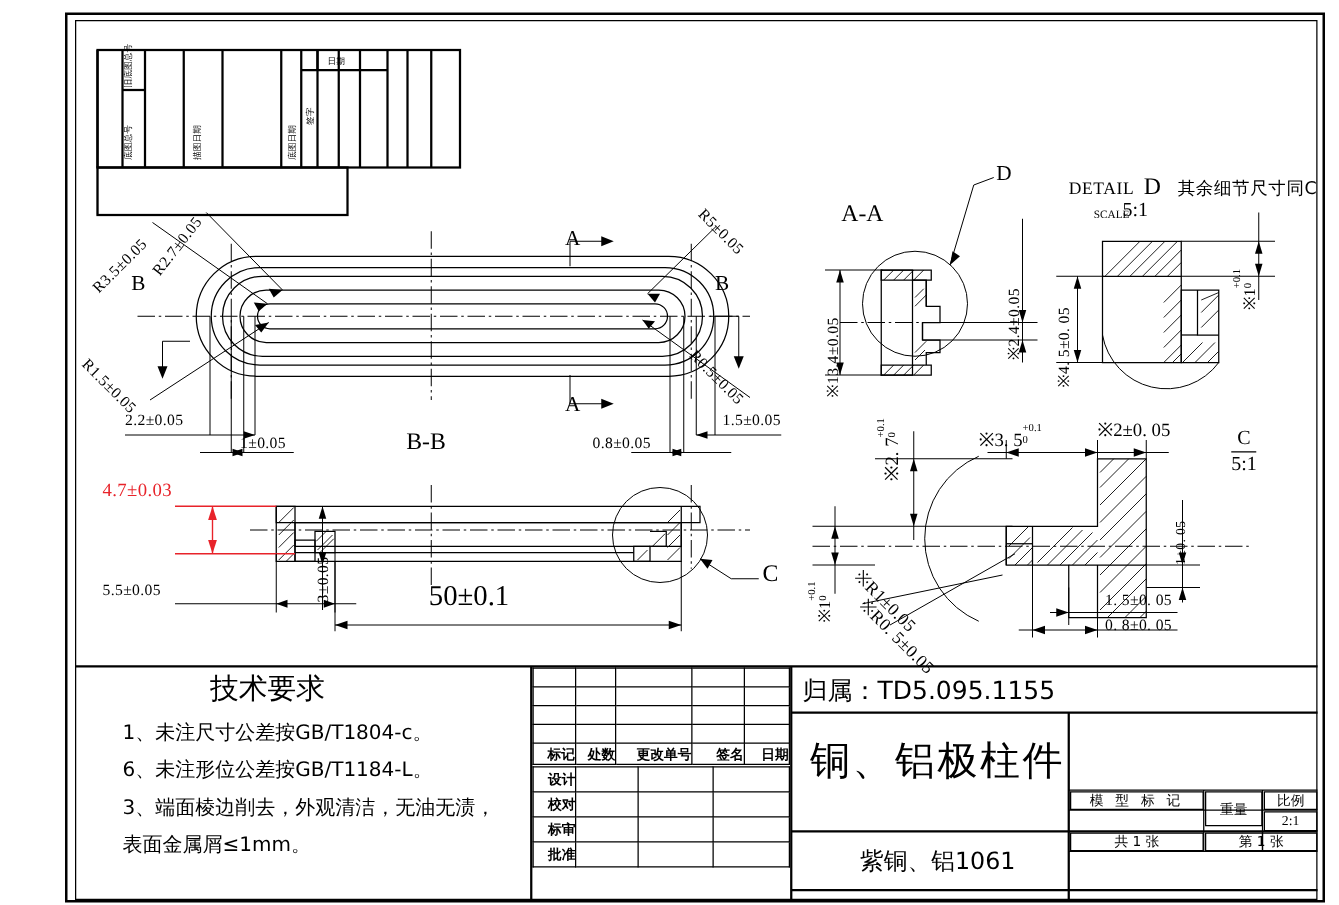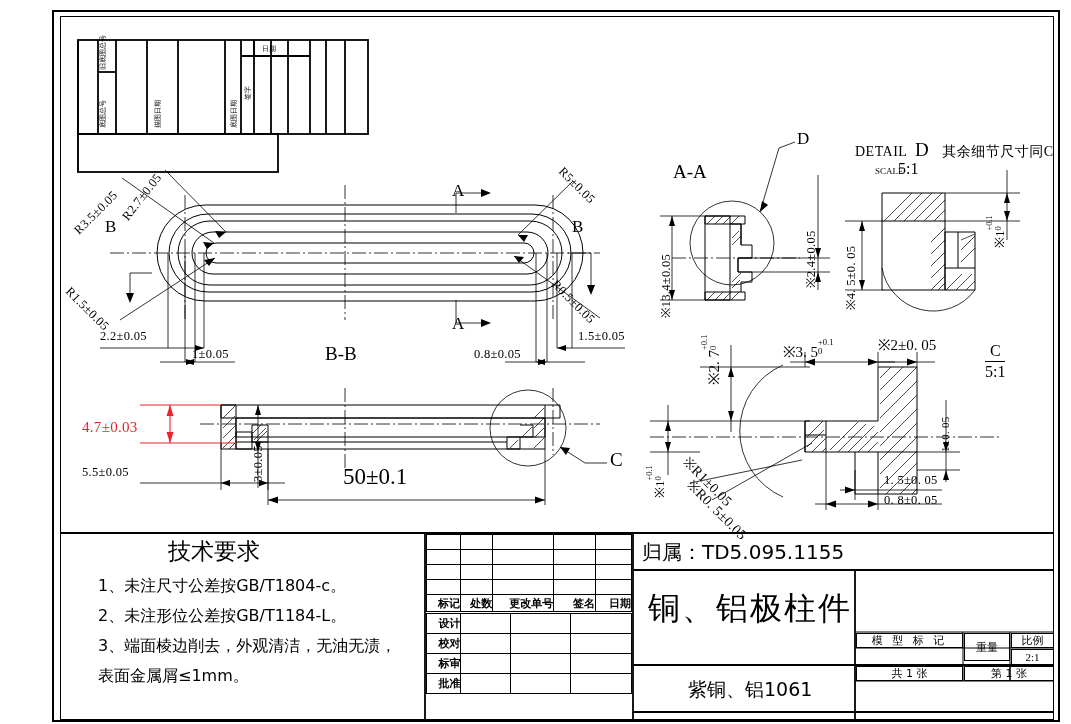--- a/index.html
+++ b/index.html
@@ -400,35 +400,35 @@
   <div class="txt dim" style="left:192px;top:348px;">1±0.05</div>
   <div class="txt dim" style="left:474px;top:348px;font-family:Liberation Serif, serif;">0.8±0.05</div>
   <div class="txt dim" style="left:578px;top:330px;">1.5±0.05</div>
 
   <div class="txt label" style="left:105px;top:218px;">B</div>
   <div class="txt label" style="left:572px;top:218px;">B</div>
   <div class="txt label" style="left:452px;top:182px;">A</div>
   <div class="txt label" style="left:452px;top:315px;">A</div>
   <div class="txt label" style="left:325px;top:344px;font-size:19px;">B-B</div>
 
-  <div class="txt dim red" style="left:82px;top:386px;font-size:15px;margin-top:34px;">4.7±0.03</div>
+  <div class="txt dim red" style="left:82px;top:386px;font-size:15px;">4.7±0.03</div>
   <div class="txt dim" style="left:82px;top:466px;">5.5±0.05</div>
   <div class="txt dim rot90" style="left:252px;top:482px;">3±0.05</div>
   <div class="txt" style="left:318px;top:465px;font-size:23px;margin-left:25px;">50±0.1</div>
   <div class="txt label" style="left:610px;top:450px;font-size:19px;">C</div>
 
   <div class="txt" style="left:673px;top:162px;font-size:19px;">A-A</div>
   <div class="txt dim rot90" style="left:660px;top:318px;">※13.4±0.05</div>
   <div class="txt dim rot90" style="left:805px;top:288px;">※2.4±0.05</div>
   <div class="txt label" style="left:797px;top:130px;">D</div>
 
   <div class="txt" style="left:855px;top:140px;font-size:14px;letter-spacing:0.5px;">
     <span>DETAIL</span>
     <span style="font-size:19px;padding-left:4px;">D</span>
-    <span class="cn" style="font-size:14px;padding-left:9px;font-family:Liberation Serif, serif;">其余细节尺寸同C</span>
+    <span class="cn" style="font-size:14px;padding-left:9px;">其余细节尺寸同C</span>
   </div>
   <div class="txt" style="left:875px;top:167px;font-size:9px;text-align:right;">SCALE</div>
   <div class="txt" style="left:898px;top:161px;font-size:16px;">5:1</div>
   <div class="txt dim rot90" style="left:845px;top:310px;">※4. 5±0. 05</div>
   <div class="txt rot90" style="left:985px;top:248px;font-size:13px;">
     <span>※1</span><span class="tol"><span style="display:block">+0.1</span><span style="display:block">0</span></span>
   </div>
 
   <div class="txt rot90" style="left:700px;top:385px;font-size:15px;">
     <span>※2. 7</span><span class="tol"><span style="display:block">+0.1</span><span style="display:block">0</span></span>
@@ -446,21 +446,21 @@
   <div class="txt dim" style="left:884px;top:474px;">1. 5±0. 05</div>
   <div class="txt dim" style="left:884px;top:494px;">0. 8±0. 05</div>
 
   <div class="frac" style="left:985px;top:342px;">
     <span class="top">C</span>
     <span class="bot">5:1</span>
   </div>
 
   <div class="txt cn" style="left:168px;top:540px;font-size:23px;">技术要求</div>
   <div class="txt cn" style="left:98px;top:578px;font-size:16px;">1、未注尺寸公差按GB/T1804-c。</div>
-  <div class="txt cn" style="left:98px;top:608px;font-size:16px;">2、未注形位公差按GB/T1184-L。</div>
+  <div class="txt cn" style="left:98px;top:608px;font-size:16px;">6、未注形位公差按GB/T1184-L。</div>
   <div class="txt cn" style="left:98px;top:638px;font-size:16px;">3、端面棱边削去，外观清洁，无油无渍，</div>
   <div class="txt cn" style="left:98px;top:668px;font-size:16px;">表面金属屑≤1mm。</div>
 
   <table class="tbl heavy" style="left:426px;top:534px;width:206px;">
     <tbody>
         <tr>
           <td style="width:34px;height:14px;"></td>
           <td style="width:32px;"></td>
           <td style="width:62px;"></td>
           <td style="width:42px;"></td>

